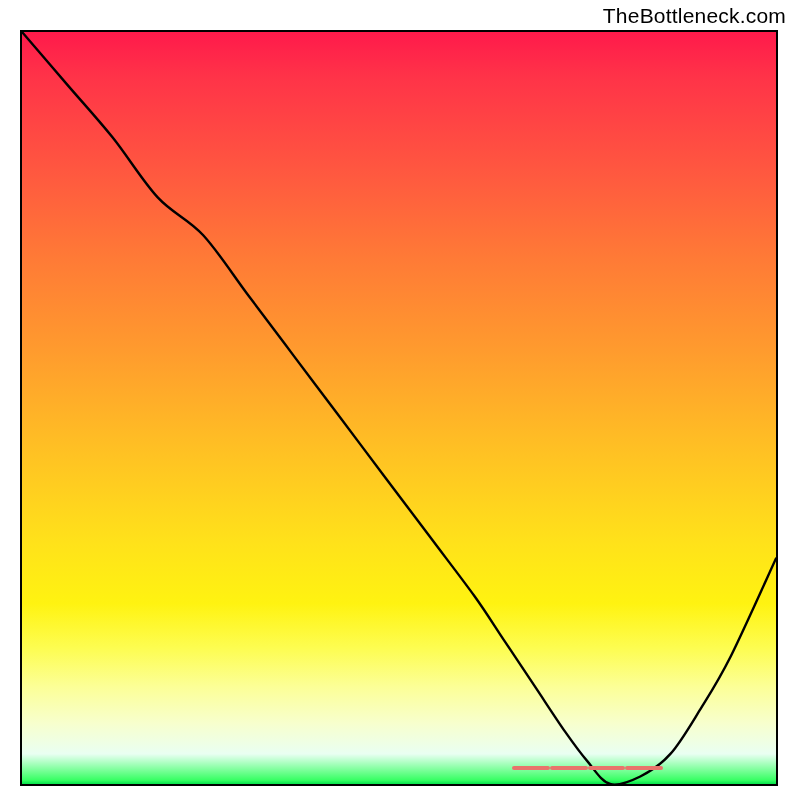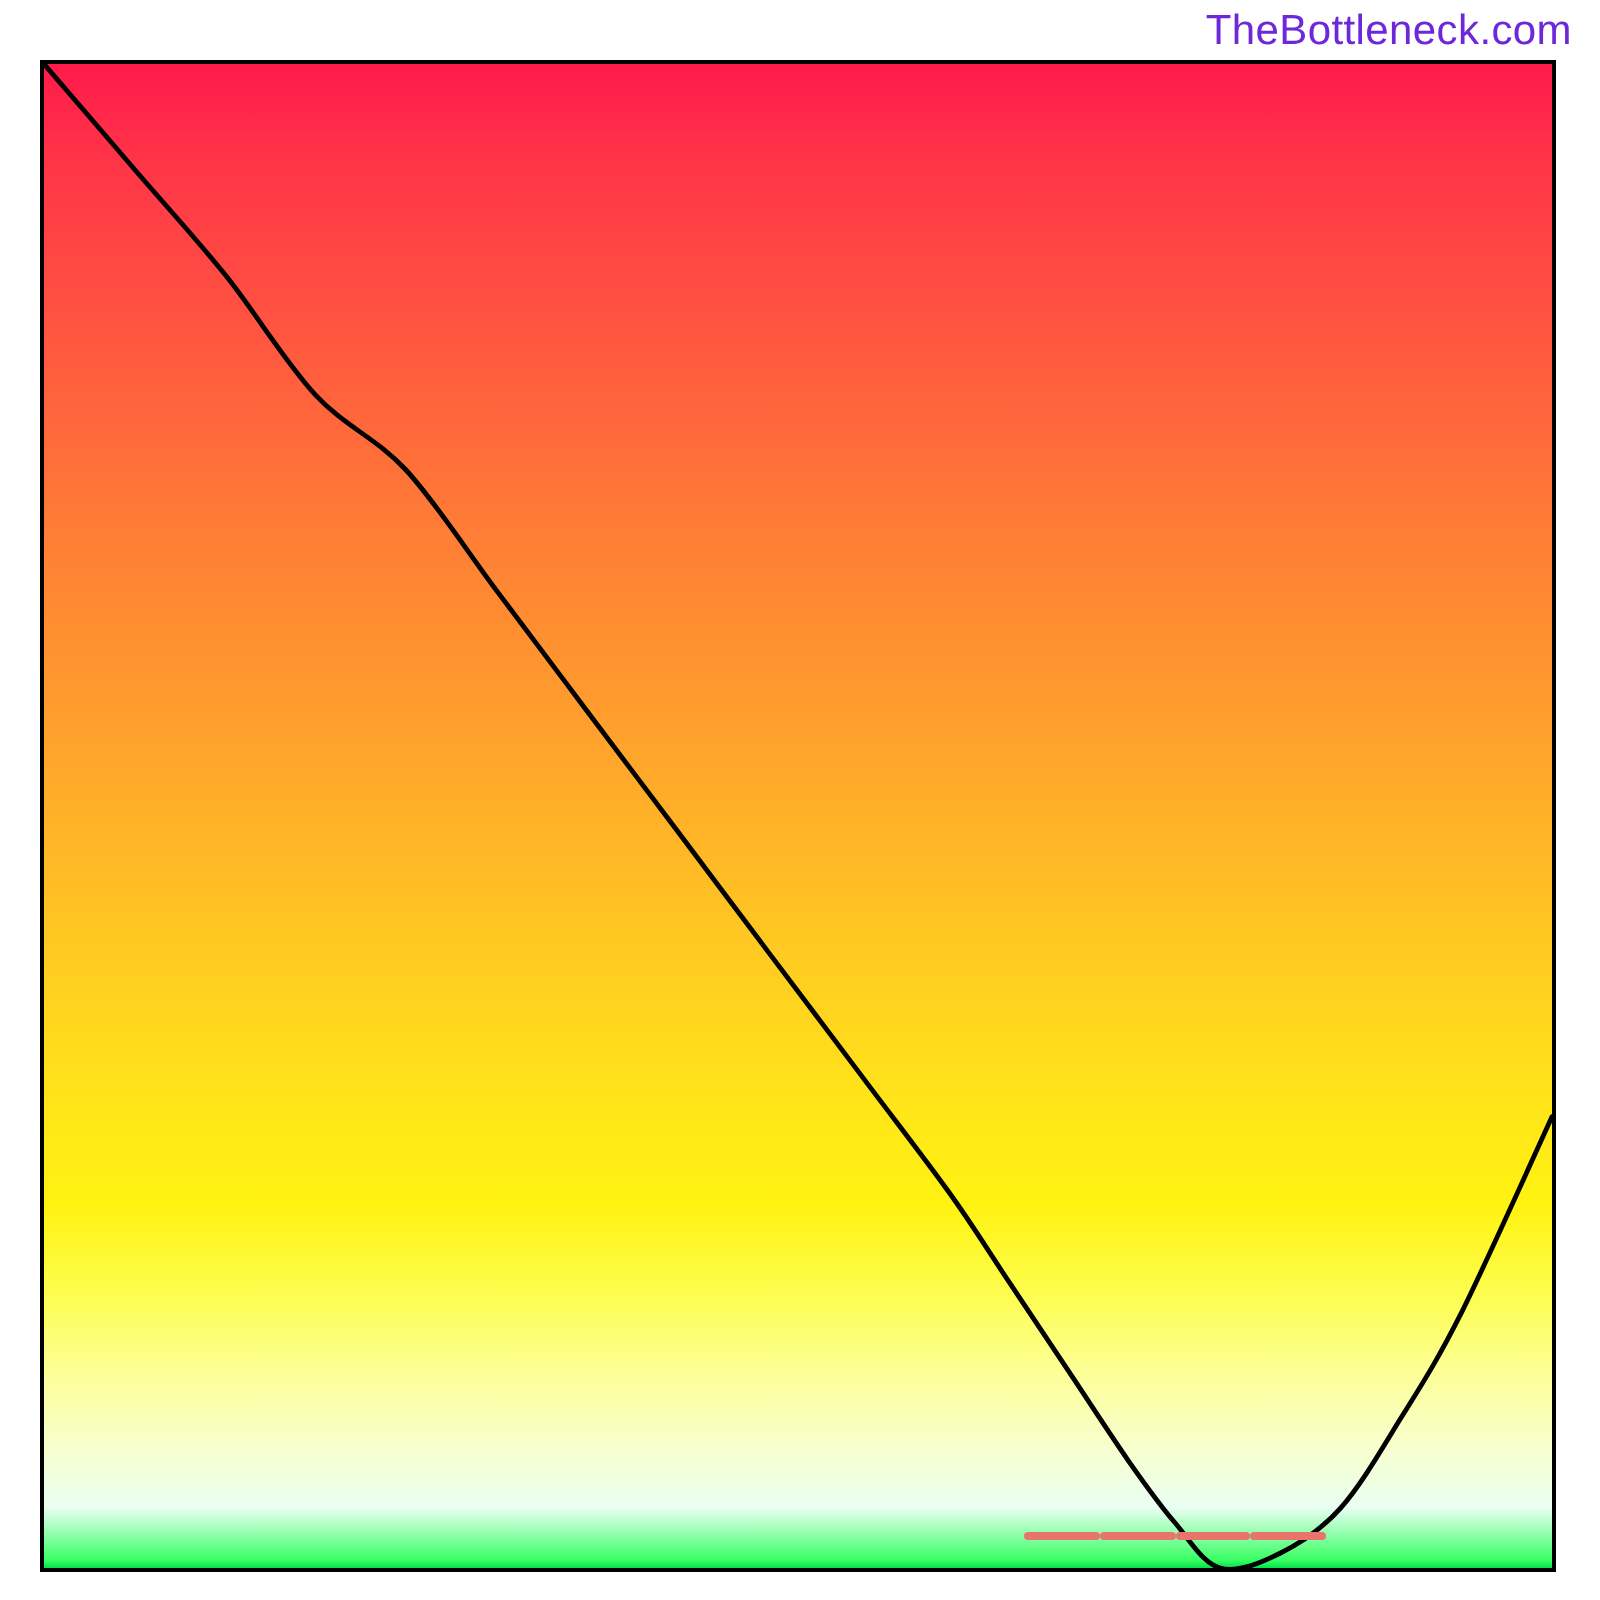--- a/index.html
+++ b/index.html
@@ -12,21 +12,21 @@
   }
   .container {
     position: relative;
     width: 800px;
     height: 800px;
   }
   .watermark {
     position: absolute;
     top: 4px;
     right: 14px;
-    color: #6d28d9;
+    color: #000000;
     font-size: 21px;
     font-weight: 500;
     letter-spacing: 0.2px;
   }
   .plot-frame {
     position: absolute;
     left: 20px;
     top: 30px;
     width: 758px;
     height: 756px;

